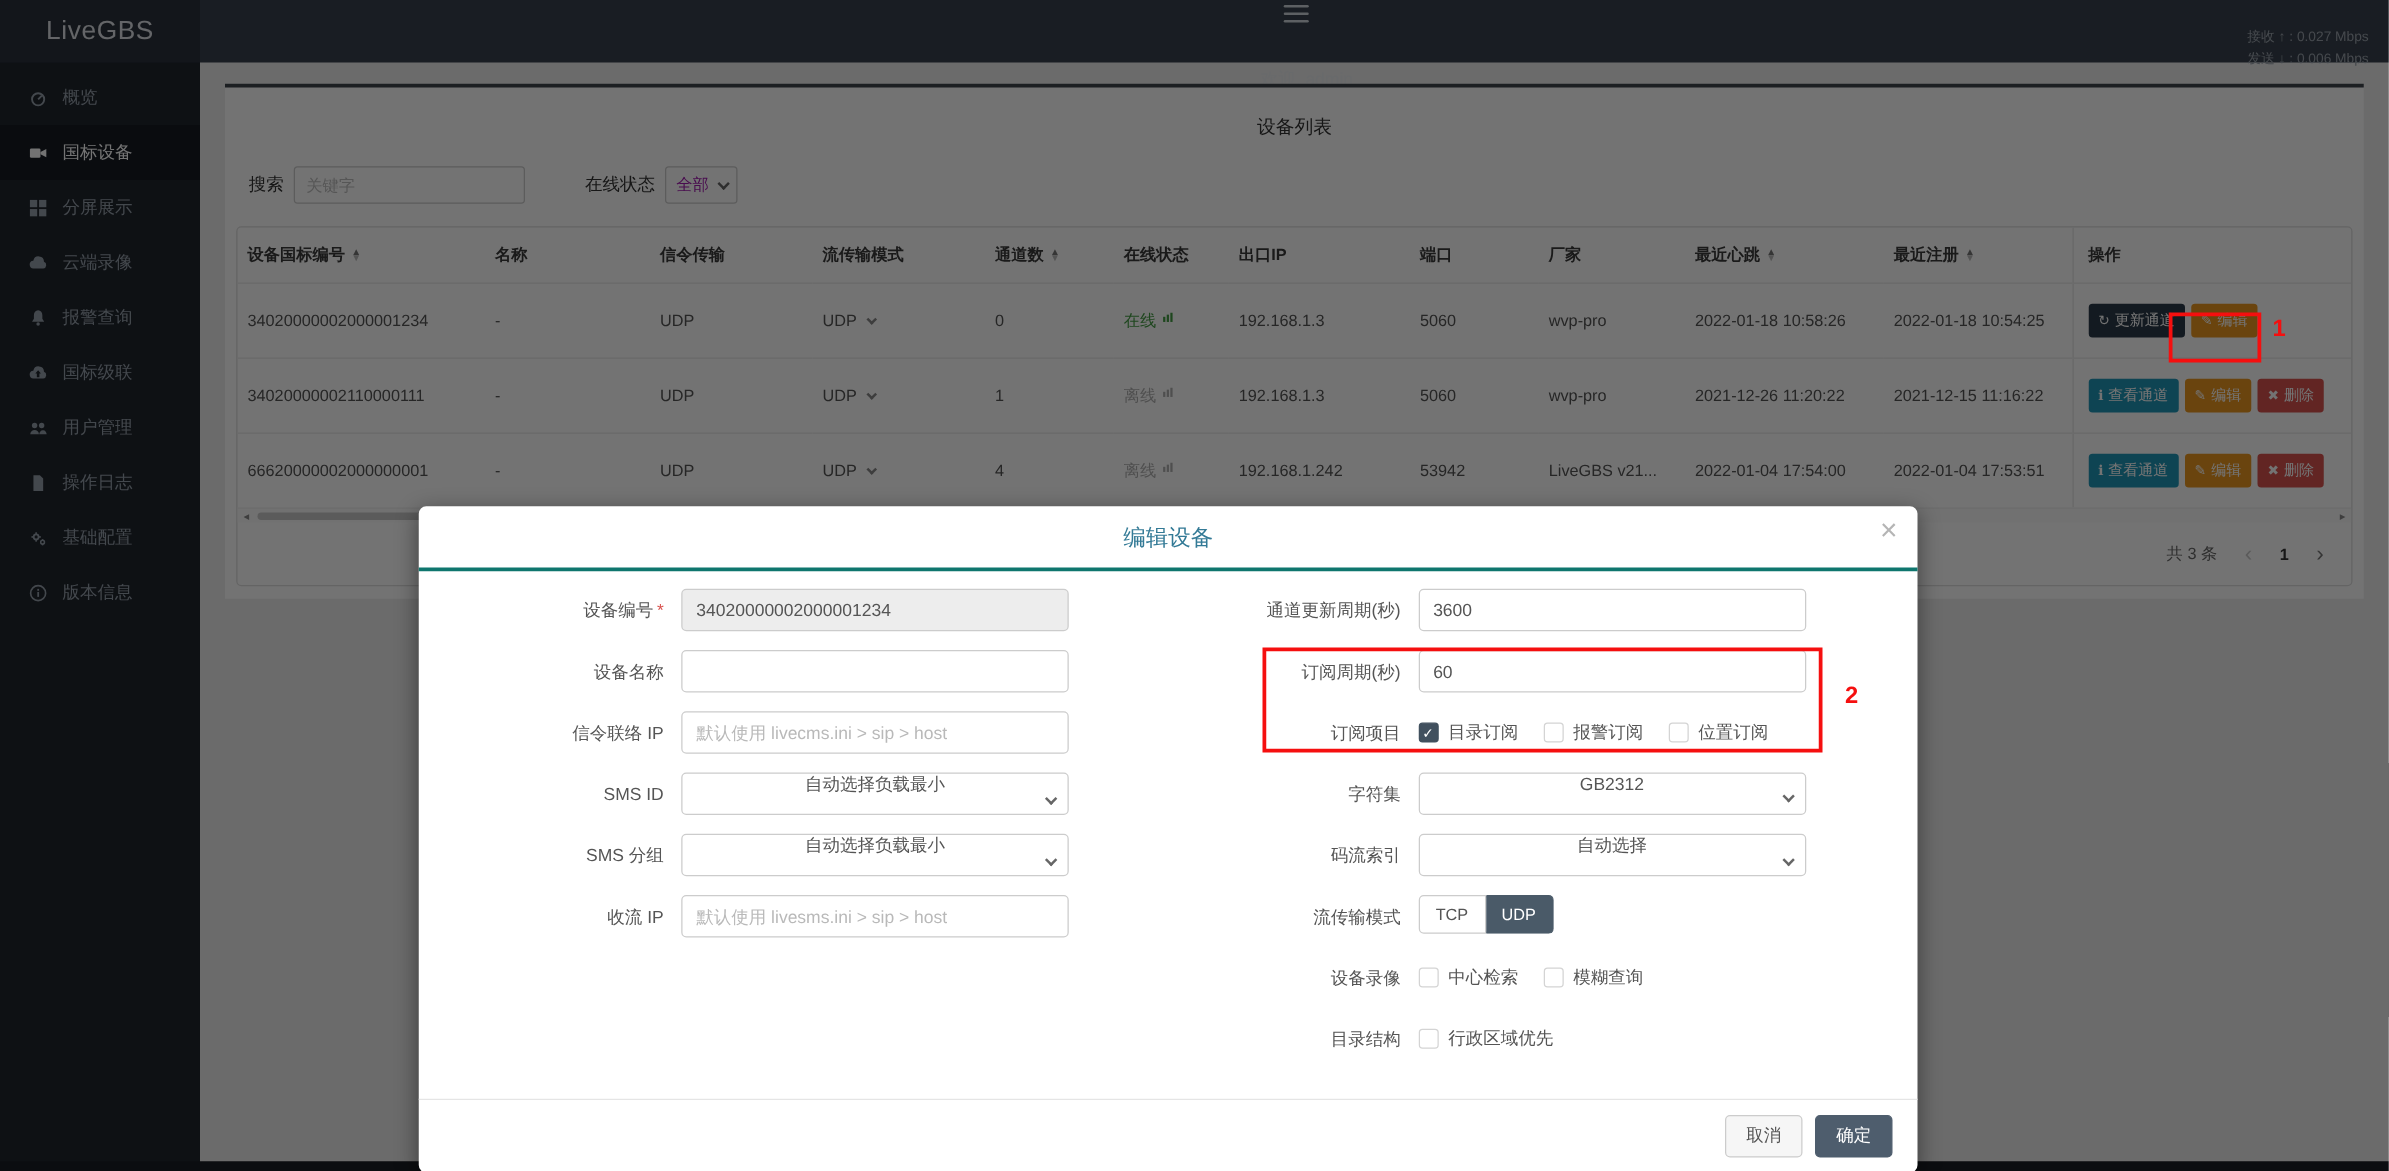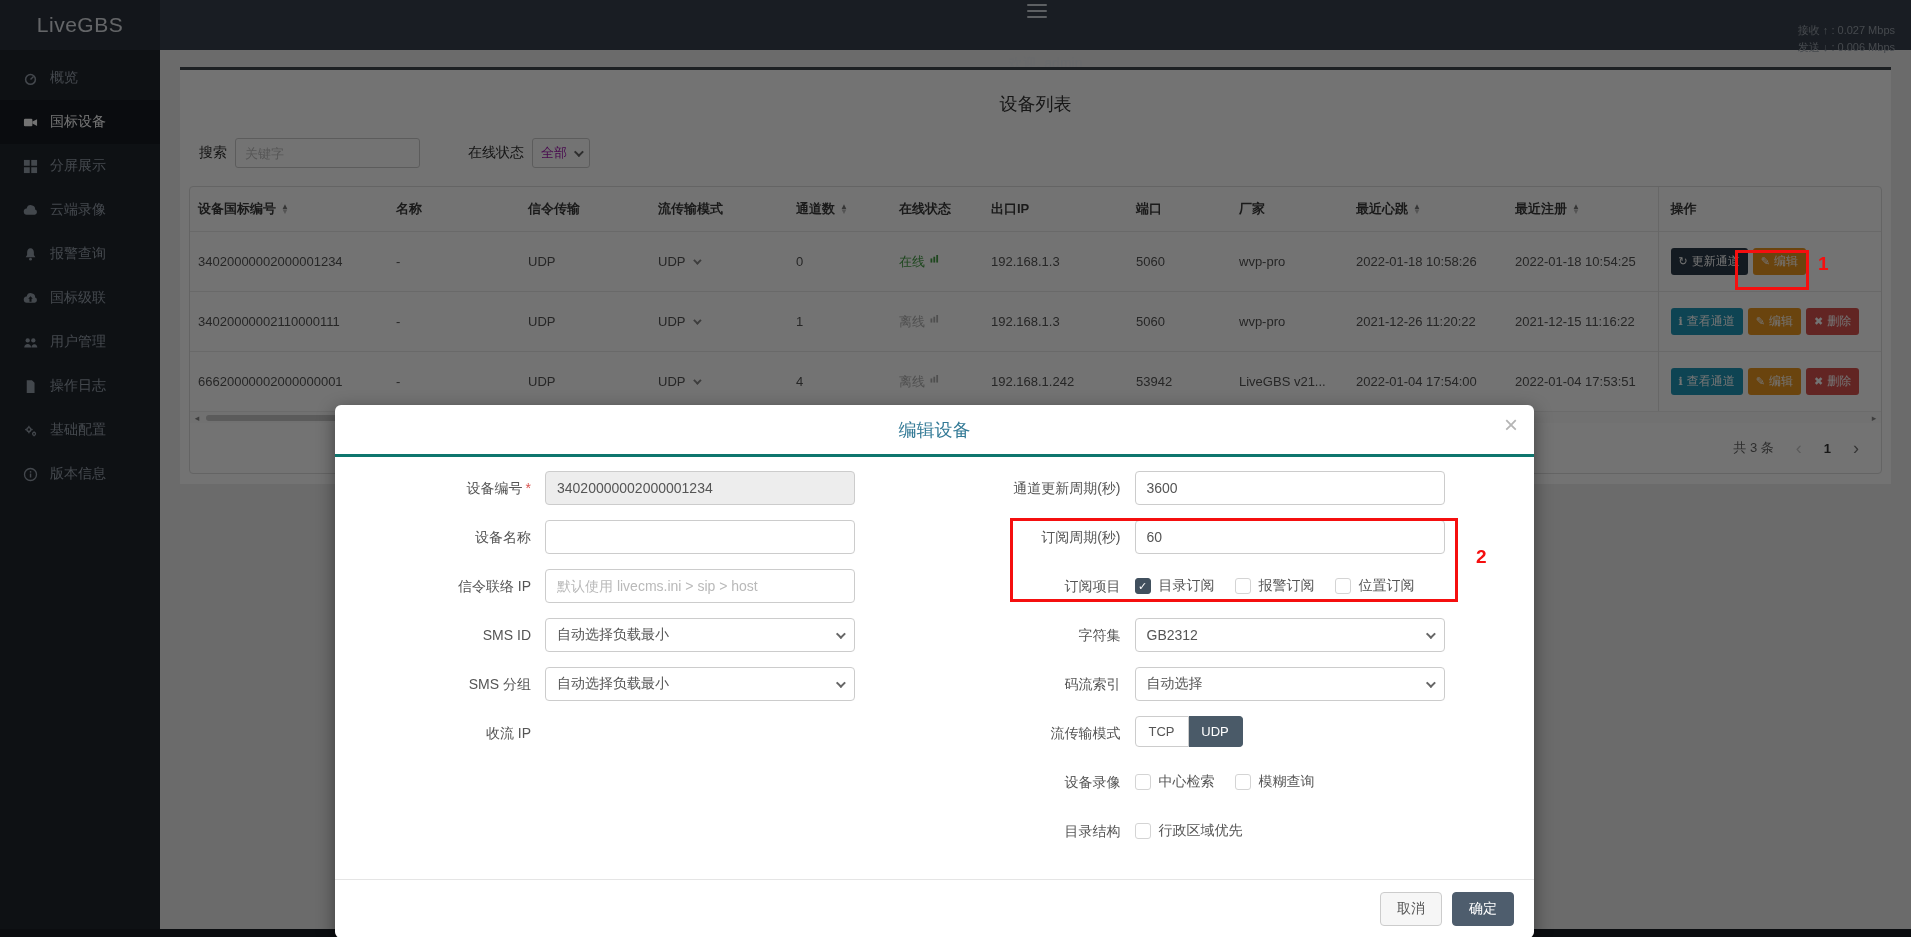--- a/index.html
+++ b/index.html
@@ -19,21 +19,21 @@
   .main { flex:1; display:flex; flex-direction:column; min-width:0; }
   .topbar { height:50px; background:#39424e; display:flex; align-items:center; padding:0 16px 0 18px;flex-direction:column; }
   .burger { width:20px; cursor:pointer; }
   .burger span { display:block; height:2px; background:#cfd5db; margin:4px 0; border-radius:1px; }
   .net { margin-left:auto; text-align:left; font-size:11px; color:#99a1ab; line-height:1.5; }
   .net .row { white-space:nowrap; }
   .welcome { margin-left:18px; color:#e7eaee; font-size:14px; }
 
   .content { flex:1; padding:17px 20px 0; }
   .panel { background:#fff; border-top:3px solid #3f454d; padding:12px 9px 10px; }
-  .page-title { text-align:center; font-size:18px; font-weight:400; color:#333; padding:10px 0 22px; }
+  .page-title { text-align:center; font-size:15px; font-weight:400; color:#333; padding:10px 0 22px; }
   .filters { display:flex; align-items:center; font-size:14px; color:#333; padding:0 10px 18px; }
   .filters .lbl { margin-right:8px; }
   .kw-input { width:185px; height:30px; border:1px solid #ccc; border-radius:3px; padding:0 9px; font-size:13px; color:#555; outline:none; background:#fff; }
   .kw-input::placeholder { color:#bfbfbf; }
   .status-lbl { margin:0 8px 0 48px; }
   .mini-select { height:30px; border:1px solid #ccc; border-radius:3px; background:#fff; display:inline-flex; align-items:center; padding:0 8px; font-size:13px; color:#a21caf; cursor:pointer; }
   .mini-select .chev { margin-left:7px; }
   .chev { width:7px; height:7px; border-right:2px solid #666; border-bottom:2px solid #666; transform:rotate(45deg) translateY(-2px); display:inline-block; }
 
   .tablebox { border:1px solid #ddd; border-radius:4px; overflow:hidden; }
@@ -77,21 +77,21 @@
   .m-col { width:50%; }
   .frow { display:flex; margin-bottom:15px; min-height:34px; }
   .flabel { text-align:right; padding-right:14px; font-size:14px; color:#555; line-height:34px; white-space:nowrap; }
   .m-col.left .flabel { flex:0 0 185px; }
   .m-col.right .flabel { flex:0 0 200px; }
   .req { color:#d9534f; margin-left:3px; }
   .fctrl { width:310px; }
   .t-input { width:310px; height:34px; border:1px solid #ccc; border-radius:4px; padding:0 11px; font-size:14px; color:#555; outline:none; background:#fff; font-family:inherit; }
   .t-input::placeholder { color:#b9b9b9; }
   .t-input[readonly].disabled { background:#ededed; color:#555; }
-  .f-select { width:310px; height:34px; border:1px solid #ccc; border-radius:4px; display:flex; align-items:center; padding:0 11px; font-size:14px; color:#555; cursor:pointer; background:#fff; }
+  .f-select { width:310px; height:34px; border:1px solid #ccc; border-radius:4px; display:flex; align-items:center; padding:0 11px; font-size:14px; color:#555; cursor:pointer; background:#fff;flex-direction:column; }
   .f-select .chev { margin-left:auto; }
   .cbgroup { display:flex; align-items:center; height:34px; gap:20px; }
   .cbwrap { display:inline-flex; align-items:center; gap:8px; cursor:pointer; font-size:14px; color:#555; }
   .cb { width:16px; height:16px; border:1px solid #d4d4d4; border-radius:3px; background:#fff; display:inline-flex; align-items:center; justify-content:center; font-size:11px; color:#fff; }
   .cb.checked { background:#41505e; border-color:#41505e; }
   .toggle { display:inline-flex; height:31px; }
   .tg-btn { min-width:54px; padding:0 12px; border:1px solid #ccc; background:#fff; color:#555; font-size:13px; cursor:pointer; font-family:inherit; }
   .tg-btn:first-child { border-radius:4px 0 0 4px; }
   .tg-btn:last-child { border-radius:0 4px 4px 0; border-left:none; }
   .tg-btn.active { background:#4a5a68; border-color:#4a5a68; color:#fff; }
@@ -442,20 +442,21 @@
           <div class="flabel"><span>SMS 分组</span></div>
           <div class="fctrl">
             <div class="f-select">
               <span>自动选择负载最小</span>
               <i class="chev"></i>
             </div>
           </div>
         </div>
         <div class="frow">
           <div class="flabel"><span>收流 IP</span></div>
+          <div class="fctrl"><input class="t-input" readonly="" placeholder="默认使用 livesms.ini &gt; sip &gt; host" style=""></div>
         </div>
       </div>
     <div class="m-col right" id="modal-right">
         <div class="frow">
           <div class="flabel"><span>通道更新周期(秒)</span></div>
           <div class="fctrl"><input class="t-input" readonly="" value="3600" style=""></div>
         </div>
         <div class="frow">
           <div class="flabel"><span>订阅周期(秒)</span></div>
           <div class="fctrl"><input class="t-input" readonly="" value="60" style=""></div>

